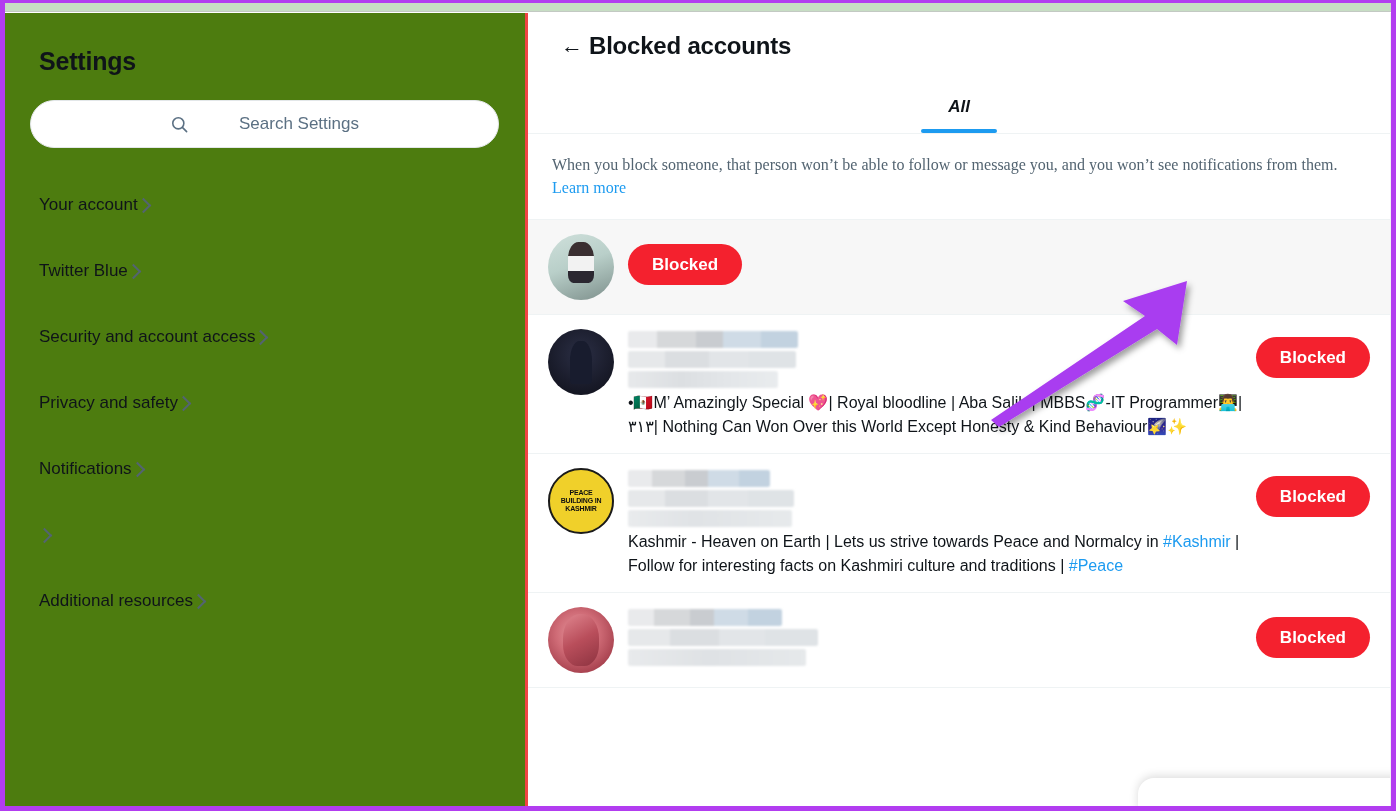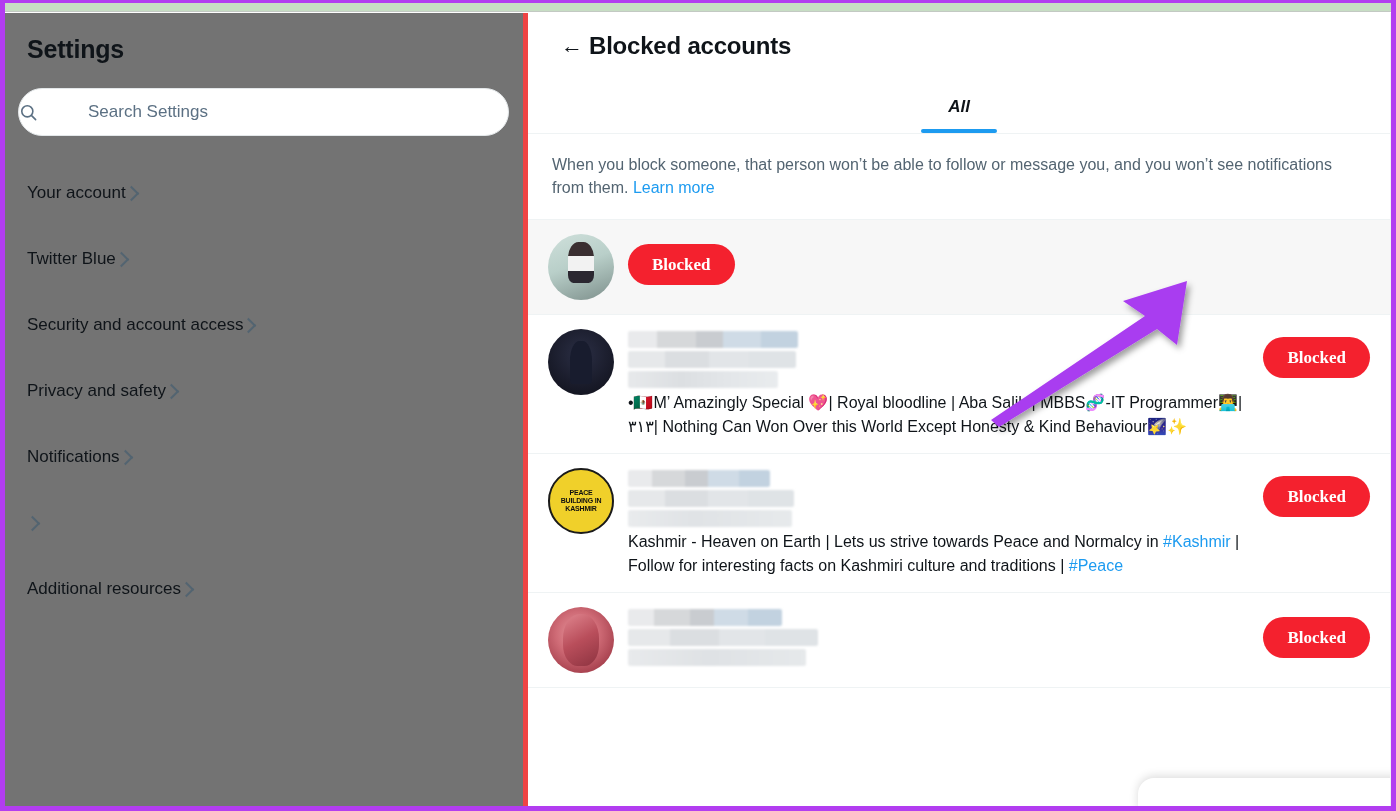--- a/index.html
+++ b/index.html
@@ -36,40 +36,40 @@
     position: absolute;
     top: 10px; left: 0; right: 0; bottom: 0;
     display: flex;
     background: #ffffff;
   }
 
   
   #sidebar {
     width: 523px;
     flex: 0 0 523px;
-    background: #737373;
-    border-right: 5px solid #ef4444;
-    padding: 0;
+    background: #4d7c0f;
+    border-right: 3px solid #ef4444;
+    padding: 12px;
     position: relative;
   }
   .settings-title {
     font-size: 25px;
     font-weight: bold;
     color: #0f1419;
     padding: 22px 0 0 22px;
     letter-spacing: -0.2px;
   }
   .search-wrap { padding: 24px 14px 0 13px; }
   .search-box {
     height: 48px;
     border: 1px solid #e3e7e9;
     border-radius: 26px;
     display: flex;
     align-items: center;
-    justify-content: flex-start;
+    justify-content: center;
     background: #ffffff;
     cursor: text;
     gap: 40px;
   }
   .search-box .mag { margin-right: 10px; display: flex; align-items: center; }
   .search-text {
     font-size: 17px;
     color: #5b7083;
   }
 
@@ -155,20 +155,21 @@
     border-radius: 4px;
     background: #1d9bf0;
   }
 
   .desc {
     padding: 19px 22px 20px 24px;
     font-size: 16px;
     line-height: 23px;
     color: #536471;
     border-bottom: 1px solid #eff3f4;
+    font-family: Liberation Serif, serif;
   }
   .desc a { color: #1d9bf0; text-decoration: none; cursor: pointer; }
 
   
   .rows { position: relative; }
   .acct-row {
     display: flex;
     padding: 14px 20px 14px 20px;
     border-bottom: 1px solid #eff3f4;
     cursor: pointer;
@@ -283,21 +284,21 @@
     margin-top: 10px;
     background: #f4212e;
     color: #ffffff;
     font-size: 17px;
     font-weight: bold;
     border: none;
     border-radius: 22px;
     height: 41px;
     padding: 0 24px;
     cursor: pointer;
-    font-family: Liberation Serif, serif;
+    font-family: Liberation Sans, sans-serif;
     white-space: nowrap;
     text-align: right;
   }
 
   .r2 .blocked-btn { margin-top: 8px; }
   .r3 .blocked-btn { margin-top: 8px; }
   .r4 .blocked-btn { margin-top: 10px; }
 
   
   #arrow-layer {

